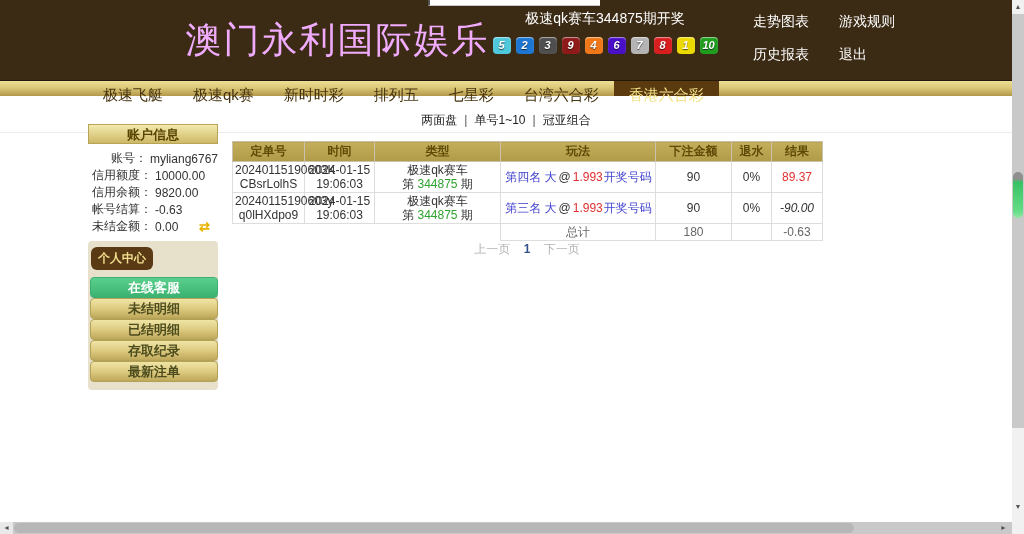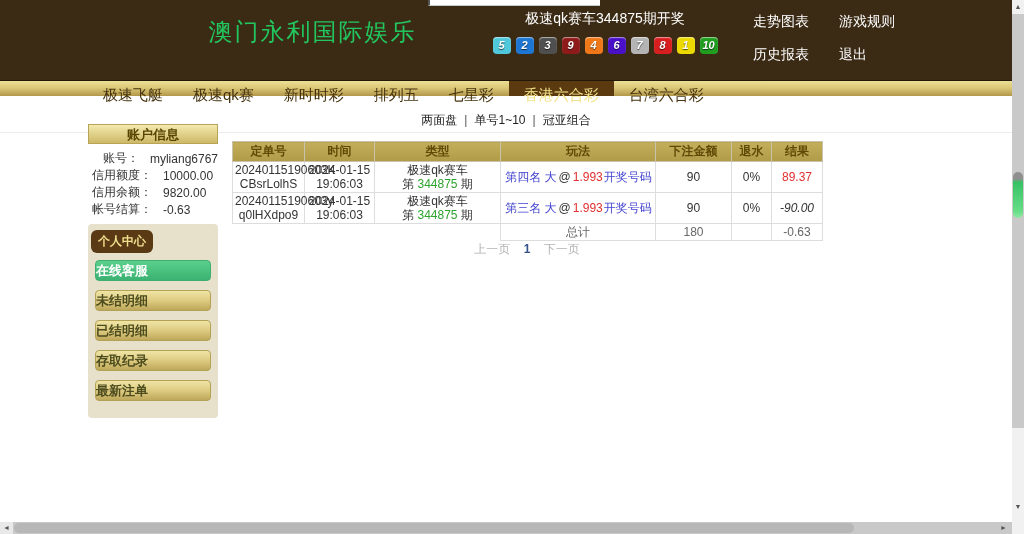--- a/index.html
+++ b/index.html
@@ -1,22 +1,22 @@
 <!DOCTYPE html>
 <html><head>
 <meta charset="utf-8">
 <style>
   * { box-sizing: border-box; margin: 0; padding: 0; }
   html, body { width: 1024px; height: 534px; overflow: hidden; }
   body { position: relative; background: #fff; font-family: "Liberation Sans", sans-serif; }
 
   
   .top-header { position: absolute; left: 0; top: 0; width: 1024px; height: 80px; background: #3b2b15; }
-  .site-title { position: absolute; left: 140px; top: 16px; width: 345px; text-align: center;
-                font-size: 24px; color: #22c55e; letter-spacing: 2px; white-space: nowrap; }
+  .site-title { position: absolute; left: 165px; top: 16px; width: 345px; text-align: center;
+                font-size: 36px; color: #f0abfc; letter-spacing: 2px; white-space: nowrap; }
   .announce { position: absolute; left: 484px; top: 10px; width: 242px; text-align: center; }
   .announce-text { color: #ffffff; font-size: 14px; }
   .balls { margin-top: 9px; display: flex; justify-content: center; gap: 5px; }
   .ball { display: inline-block; width: 18px; height: 17px; border-radius: 4px; color: #fff;
           font-style: italic; font-weight: bold; font-size: 11px; line-height: 17px; text-align: center;
           text-shadow: 0 1px 1px rgba(0,0,0,.65); box-shadow: inset 0 1px 1px rgba(255,255,255,.55); }
   .top-links { position: absolute; left: 753px; top: 13px; display: grid;
                grid-template-columns: 64px auto; column-gap: 22px; row-gap: 15px;
                color: #fff; font-size: 14px; }
   .top-link { cursor: pointer; white-space: nowrap; }
@@ -35,31 +35,31 @@
             border-bottom: 1px solid #ececec; text-align: center; line-height: 25px; font-size: 12px; color: #222; }
   .subnav .sn-link { cursor: pointer; }
   .subnav .sep { margin: 0 7px; color: #555; }
 
   
   .sidebar { position: absolute; left: 88px; top: 124px; width: 130px; }
   .acct-header { height: 20px; line-height: 19px; text-align: center; font-weight: bold; font-size: 13px;
                  color: #584400; background: linear-gradient(180deg, #f4eaae, #cdb967);
                  border: 1px solid #b8a457; }
   .acct-fields { padding: 6px 0 4px; font-size: 12px; color: #333; }
-  .acct-row { display: flex; align-items: center; height: 17px; position: relative; gap: 8px; }
+  .acct-row { display: flex; align-items: center; height: 17px; position: relative; }
   .acct-label { width: 64px; text-align: right; }
   .acct-value { margin-left: 3px; }
   .refresh { position: absolute; right: 8px; color: #e8b400; font-weight: bold; font-size: 13px; cursor: pointer; }
 
   .personal { margin-top: 2px; background: #e7e1cc; border-radius: 4px; padding: 6px 2px 8px; }
   .pc-tag { display: inline-block; background: #5a3a14; color: #f0df8e; font-size: 12px; font-weight: bold;
             padding: 3px 7px; border-radius: 6px; margin-left: 1px; cursor: default; }
   .side-btns { margin-top: 7px; }
-  .side-btn { display: block; width: 116px; margin: 0 auto 9px; height: 21px; line-height: 19px;
-              font-size: 13px; font-weight: bold; border-radius: 4px;
+  .side-btn { display: block; width: 128px; margin: 0 auto 0; height: 21px; line-height: 19px;
+              text-align: center; font-size: 13px; font-weight: bold; border-radius: 4px;
               border: 1px solid #b3a156;
               background: linear-gradient(180deg, #f0e5a6, #dbc87d 55%, #bda75a);
               color: #4c4c1e; cursor: pointer; }
   .side-btn.green { background: linear-gradient(180deg, #5bd08d, #3bb271); border-color: #3fae72; color: #fff; }
 
   
   .bets { position: absolute; left: 232px; top: 141px; width: 590px; border-collapse: collapse;
           font-size: 12px; color: #333; table-layout: fixed; }
   .bets th { background: linear-gradient(180deg, #c3ae5c, #b09b49); color: #5e4a05; font-weight: bold;
              height: 20px; border: 1px solid #c9c3ad; font-size: 12px; }
@@ -124,22 +124,22 @@
 
   <div class="white-strip"></div>
 </div>
 
 <div class="nav">
   <div class="nav-item">极速飞艇</div>
   <div class="nav-item">极速qk赛</div>
   <div class="nav-item">新时时彩</div>
   <div class="nav-item">排列五</div>
   <div class="nav-item">七星彩</div>
+  <div class="nav-item">台湾六合彩</div>
   <div class="nav-item active">香港六合彩</div>
-  <div class="nav-item">台湾六合彩</div>
 </div>
 
 <div class="subnav">
   <span class="sn-link">两面盘</span><span class="sep">|</span><span class="sn-link">单号1~10</span><span class="sep">|</span><span class="sn-link">冠亚组合</span>
 </div>
 
 <div class="sidebar">
   <div class="acct-header">账户信息</div>
   <div class="acct-fields">
     <div class="acct-row">
@@ -150,20 +150,25 @@
       <span class="acct-label">信用额度：</span>
       <span class="acct-value">10000.00</span>
     </div>
     <div class="acct-row">
       <span class="acct-label">信用余额：</span>
       <span class="acct-value">9820.00</span>
     </div>
     <div class="acct-row">
       <span class="acct-label">帐号结算：</span>
       <span class="acct-value">-0.63</span>
+    </div>
+    <div class="acct-row">
+      <span class="acct-label">未结金额：</span>
+      <span class="acct-value">0.00</span>
+      <span class="refresh">⇄</span>
     </div>
   </div>
 
   <div class="personal">
     <span class="pc-tag">个人中心</span>
     <div class="side-btns">
       <div class="side-btn green">在线客服</div>
       <div class="side-btn">未结明细</div>
       <div class="side-btn">已结明细</div>
       <div class="side-btn">存取纪录</div>

